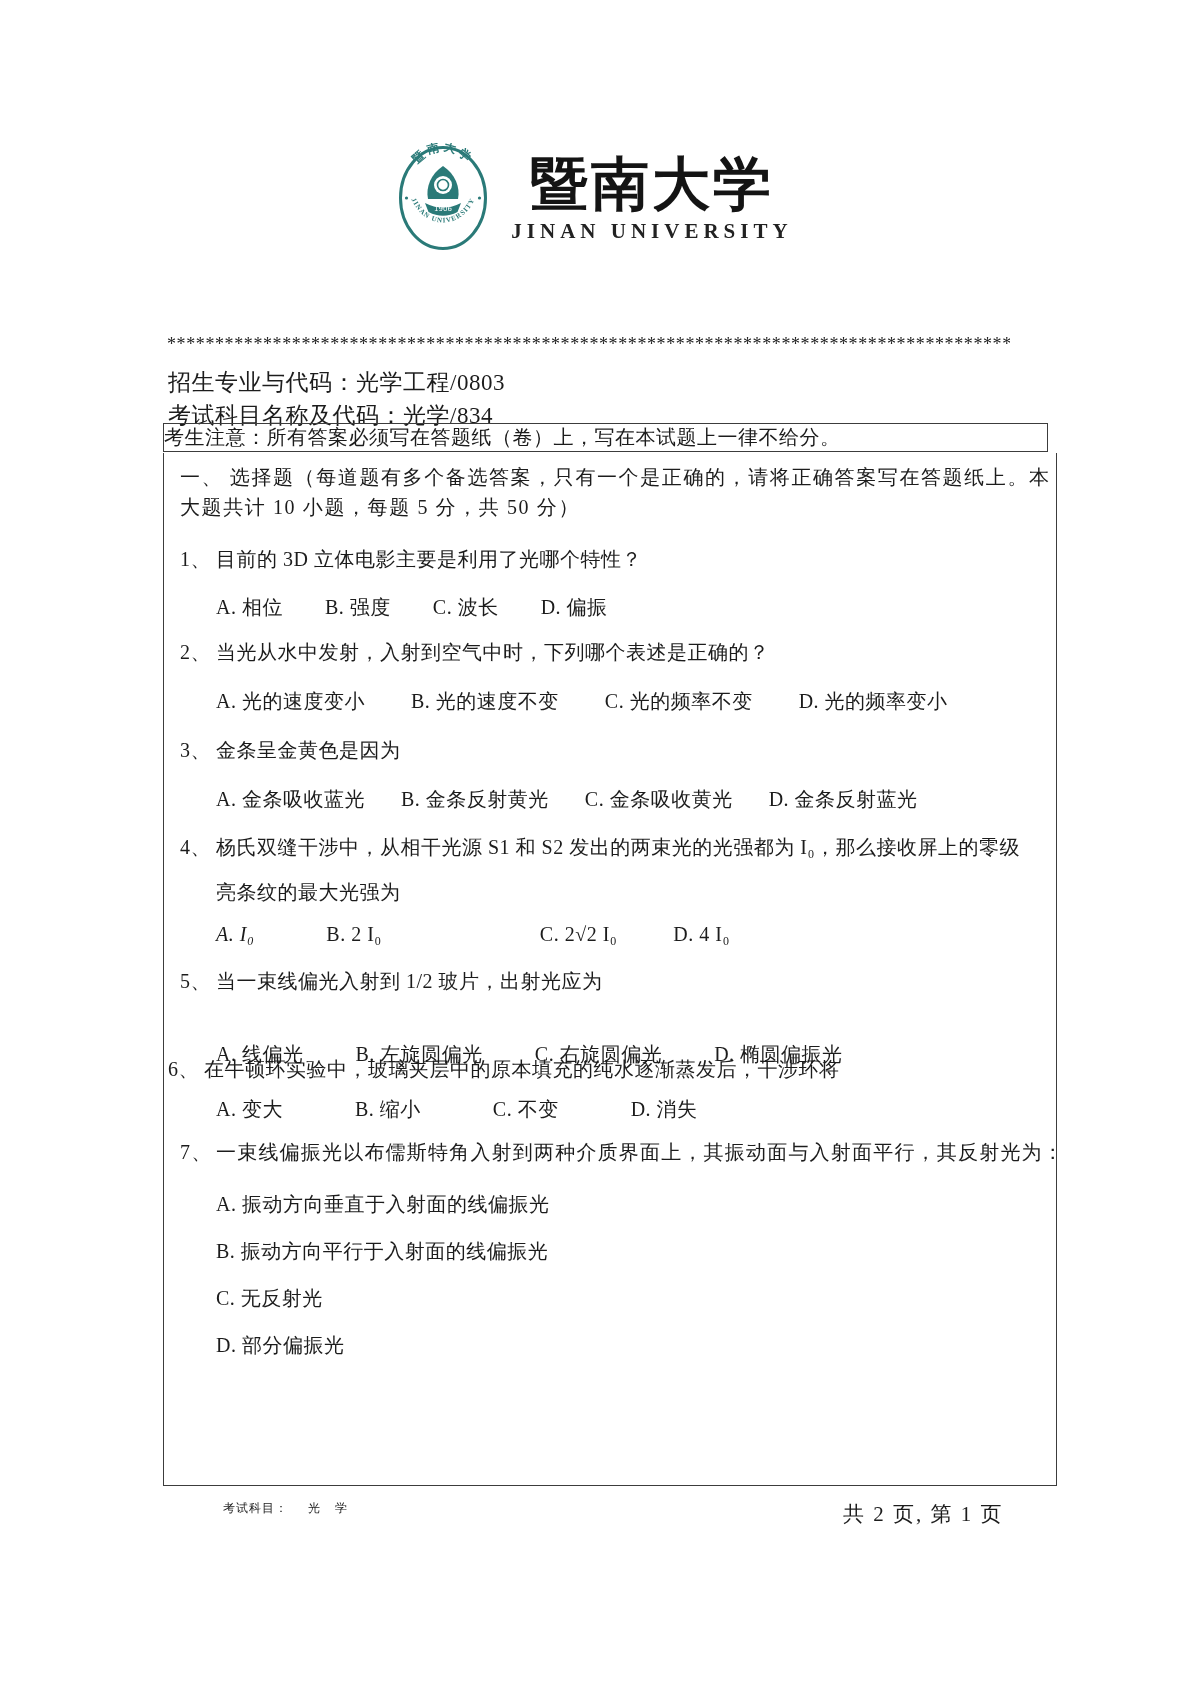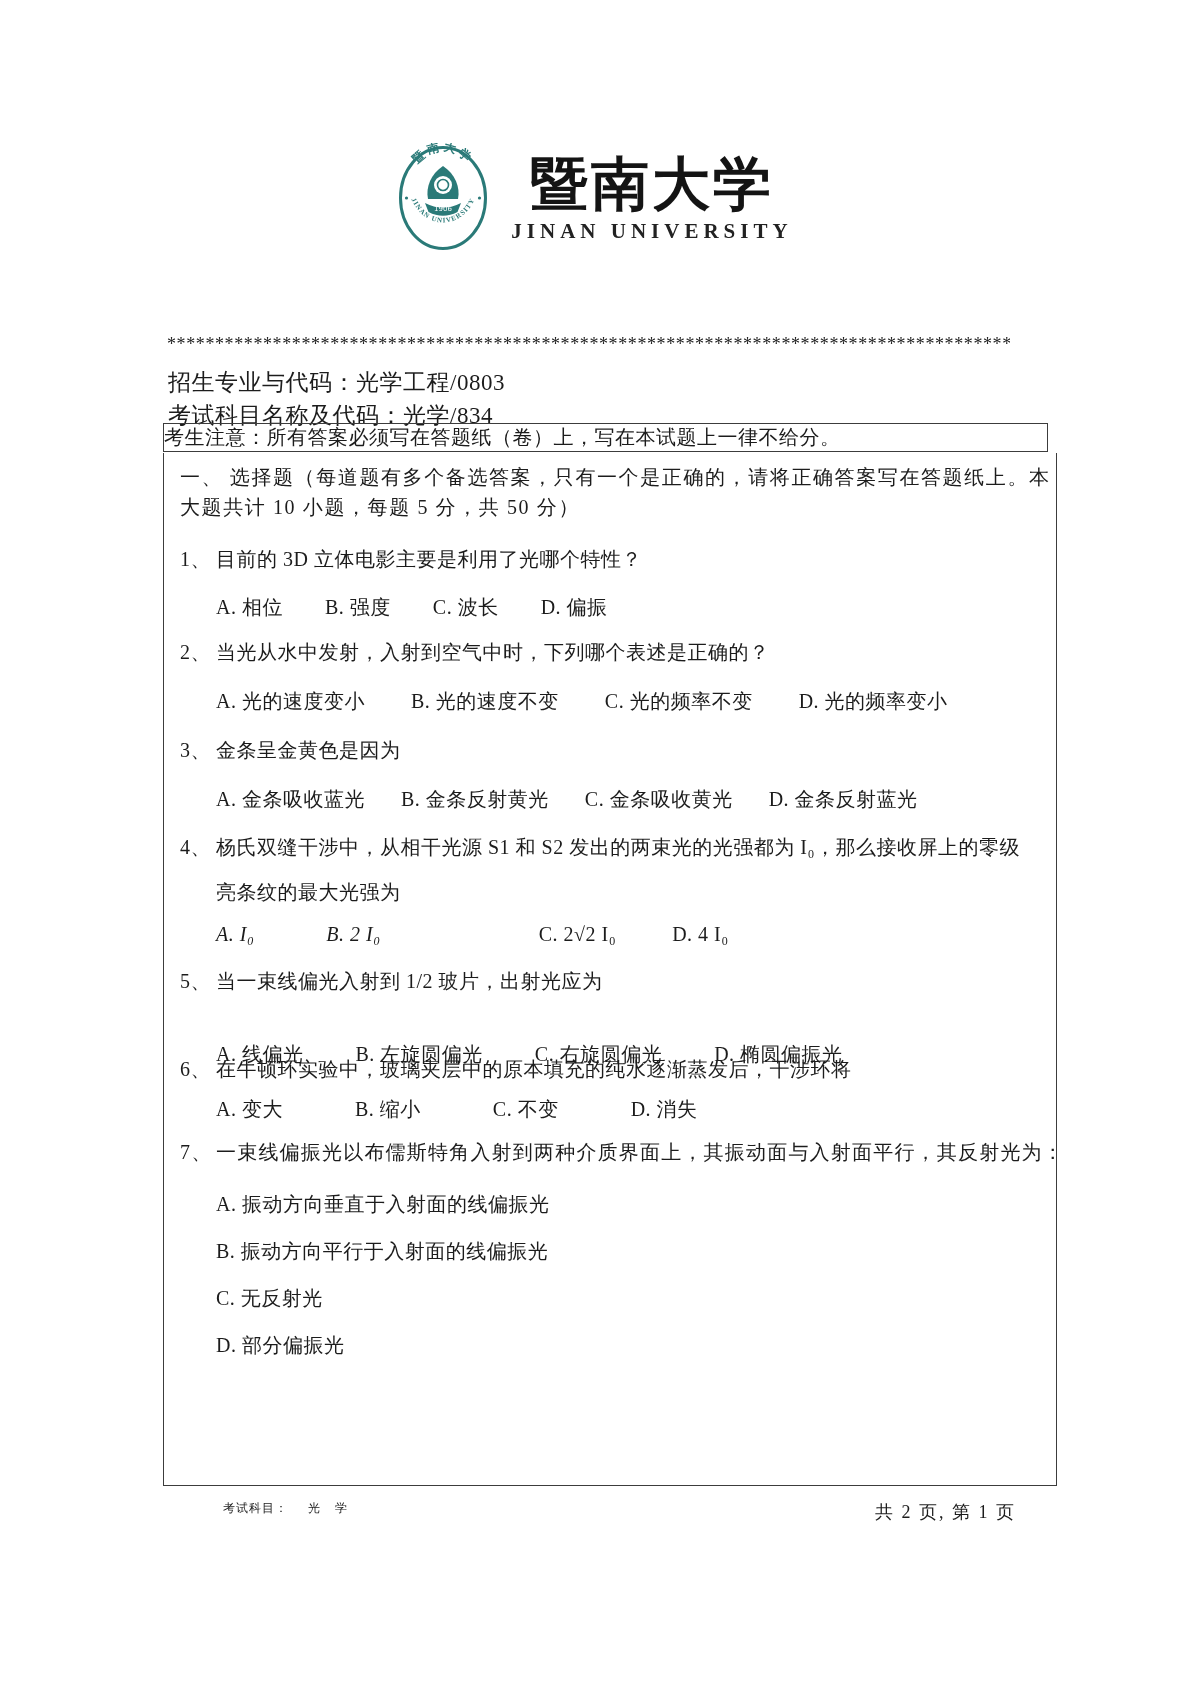--- a/index.html
+++ b/index.html
@@ -35,28 +35,28 @@
            border:1.6px solid #3c3c3c;border-top:none;box-sizing:border-box;}
 
   .ln{position:absolute;font-size:20px;white-space:nowrap;letter-spacing:0.5px;}
   .sec{letter-spacing:1.6px;}
   .q7line{letter-spacing:1.2px;}
   .qnum{display:inline-block;width:36px;}
   .opts .opt{margin-right:42px;}
   .q2o .opt{margin-right:46px;}
   .q3o .opt{margin-right:36px;}
   .q4o .opt:nth-child(1){margin-right:72px;font-style:italic;}
-  .q4o .opt:nth-child(2){margin-right:158px;font-style:italic;}
+  .q4o .opt:nth-child(2){margin-right:158px;}
   .q4o .opt:nth-child(3){margin-right:56px;}
   .q5o .opt{margin-right:52px;}
   .q6o .opt{margin-right:72px;}
 
   .footer-left{position:absolute;left:223px;top:1500px;font-size:12px;letter-spacing:1px;}
   .footer-left .val{margin-left:20px;letter-spacing:6px;}
-  .footer-right{position:absolute;left:843px;top:1500px;font-size:18px;letter-spacing:2px;margin-left:32px;}
+  .footer-right{position:absolute;left:843px;top:1500px;font-size:21px;letter-spacing:2px;}
 </style>
 </head>
 <body>
 
 <div class="page">
 
   <div class="brand">
     <svg class="seal" viewBox="0 0 92 110" aria-hidden="true">
       <defs>
         <path id="arcTop" d="M 13 64 A 35 42 0 1 1 79 64" fill="none"></path>
@@ -107,21 +107,21 @@
     <div class="ln" style="top:284px;left:16px"><span class="qnum">3、</span><span>金条呈金黄色是因为</span></div>
     <div class="ln opts q3o" style="top:333px;left:52px"><span class="opt">A.   金条吸收蓝光</span><span class="opt">B. 金条反射黄光</span><span class="opt">C. 金条吸收黄光</span><span class="opt">D. 金条反射蓝光</span></div>
 
     <div class="ln" style="top:381px;left:16px"><span class="qnum">4、</span><span>杨氏双缝干涉中，从相干光源 S1 和 S2 发出的两束光的光强都为 I₀，那么接收屏上的零级</span></div>
     <div class="ln" style="top:426px;left:52px">亮条纹的最大光强为</div>
     <div class="ln opts q4o" style="top:470px;left:52px"><span class="opt">A.   I₀</span><span class="opt">B. 2 I₀</span><span class="opt">C. 2√2 I₀</span><span class="opt">D. 4 I₀</span></div>
 
     <div class="ln" style="top:515px;left:16px"><span class="qnum">5、</span><span>当一束线偏光入射到 1/2 玻片，出射光应为</span></div>
     <div class="ln opts q5o" style="top:588px;left:52px"><span class="opt">A. 线偏光</span><span class="opt">B. 左旋圆偏光</span><span class="opt">C. 右旋圆偏光</span><span class="opt">D.  椭圆偏振光</span></div>
 
-    <div class="ln" style="top:603px;left:16px"><span class="qnum">6、</span><span>在牛顿环实验中，玻璃夹层中的原本填充的纯水逐渐蒸发后，干涉环将</span></div>
+    <div class="ln" style="top:603px;left:4px"><span class="qnum">6、</span><span>在牛顿环实验中，玻璃夹层中的原本填充的纯水逐渐蒸发后，干涉环将</span></div>
     <div class="ln opts q6o" style="top:643px;left:52px"><span class="opt">A. 变大</span><span class="opt">B. 缩小</span><span class="opt">C. 不变</span><span class="opt">D. 消失</span></div>
 
     <div class="ln q7line" style="top:686px;left:16px"><span class="qnum">7、</span><span>一束线偏振光以布儒斯特角入射到两种介质界面上，其振动面与入射面平行，其反射光为：</span></div>
     <div class="ln" style="top:785px;left:52px">B.  振动方向平行于入射面的线偏振光</div>
     <div class="ln" style="top:738px;left:52px">A.  振动方向垂直于入射面的线偏振光</div>
     <div class="ln" style="top:832px;left:52px">C.  无反射光</div>
     <div class="ln" style="top:879px;left:52px">D.  部分偏振光</div>
 
   </div>
 

